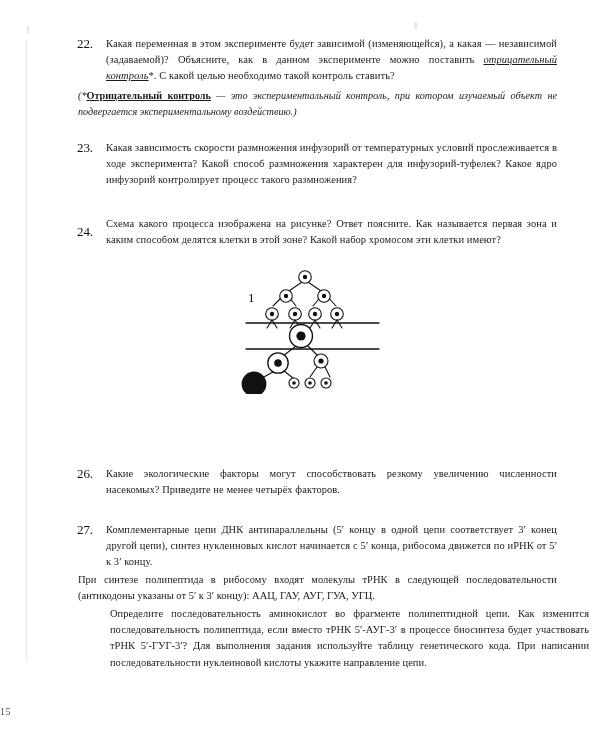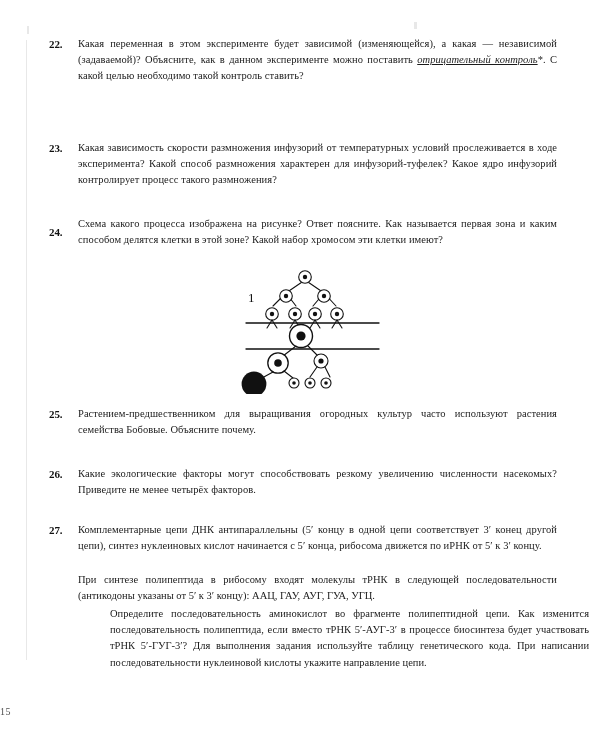--- a/index.html
+++ b/index.html
@@ -44,25 +44,26 @@
   
   .q {
     position: absolute;
     left: 49px;
     width: 508px;
     display: flex;
     align-items: flex-start;
   }
   .q-num {
     flex: 0 0 29px;
-    font-weight: bold;
-    font-size: 11px;
+    font-weight: normal;
+    font-size: 13px;
     line-height: 16.2px;
     letter-spacing: -.1px;
     color: #111;
+    margin-left: 28px;
   }
   .q-body {
     flex: 1 1 auto;
   }
   .q-para {
     font-size: 10.5px;
     line-height: 16.2px;
     text-align: justify;
     text-justify: inter-word;
     color: #1b1b1b;
@@ -138,20 +139,23 @@
 
   <div class="q" style="top:36px;">
     <div class="q-num">22.</div>
     <div class="q-body">
       <p class="q-para">
         <span>Какая переменная в этом эксперименте будет зависимой (изменяющейся), а какая — независимой (задаваемой)? Объясните, как в данном эксперименте можно поставить </span><span class="emph-ital-ul">отрицательный контроль</span><span>*. С какой целью необходимо такой контроль ставить?</span>
       </p>
     </div>
   </div>
 
+  <p class="footnote" style="top:88px;">
+    <span>(*</span><b>Отрицательный контроль</b><span> — это экспериментальный контроль, при котором изучаемый объект не подвергается экспериментальному воздействию.)</span>
+  </p>
 
   <div class="q" style="top:140px;">
     <div class="q-num">23.</div>
     <div class="q-body">
       <p class="q-para">Какая зависимость скорости размножения инфузорий от температурных условий прослеживается в ходе эксперимента? Какой способ размножения характерен для инфузорий-туфелек? Какое ядро инфузорий контролирует процесс такого размножения?</p>
     </div>
   </div>
 
   <div class="q" style="top:216px;align-items:center;">
     <div class="q-num">24.</div>
@@ -229,26 +233,20 @@
         <circle cx="78" cy="117" r="5" fill="#ffffff"></circle>
         <circle cx="78" cy="117" r="1.8" fill="#111111" stroke="none"></circle>
         <circle cx="94" cy="117" r="5" fill="#ffffff"></circle>
         <circle cx="94" cy="117" r="1.8" fill="#111111" stroke="none"></circle>
       </g>
 
       <text x="16" y="36" font-family="Liberation Serif, serif" font-size="13" fill="#111111">1</text>
     </svg>
   </div>
 
-  <div class="q" style="top:406px;">
-    <div class="q-num">25.</div>
-    <div class="q-body">
-      <p class="q-para">Растением-предшественником для выращивания огородных  культур часто используют растения семейства Бобовые. Объясните почему.</p>
-    </div>
-  </div>
 
   <div class="q" style="top:466px;">
     <div class="q-num">26.</div>
     <div class="q-body">
       <p class="q-para">Какие экологические факторы могут способствовать резкому увеличению численности насекомых? Приведите не менее четырёх факторов.</p>
     </div>
   </div>
 
   <div class="q" style="top:522px;">
     <div class="q-num">27.</div>

